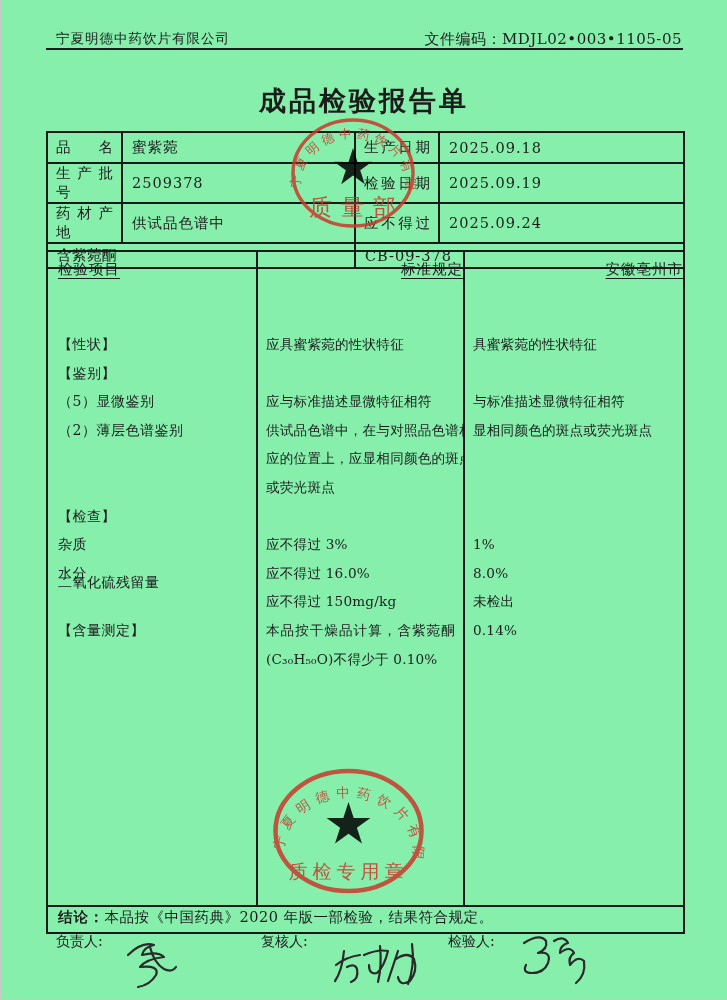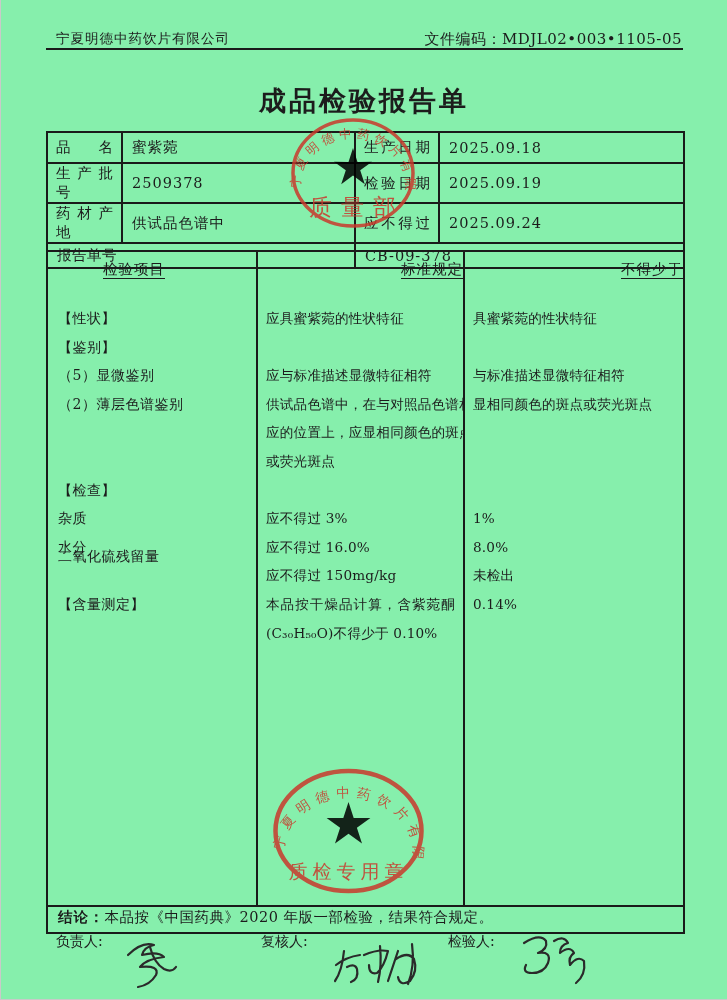--- a/index.html
+++ b/index.html
@@ -16,22 +16,22 @@
   table{border-collapse:collapse;table-layout:fixed;position:absolute;left:45px;}
   td{border:2px solid #1a1a1a;font-size:14.5px;vertical-align:middle;overflow:hidden;}
   .t-info{top:131px;width:637px;}
   .t-info td{padding:0;}
   .lbl{text-align:justify;text-align-last:justify;padding:0 8px !important;}
   .val{padding-left:9px !important;letter-spacing:1px;}
   .t-main{top:250px;width:637px;}
   .t-main td{vertical-align:top;position:relative;}
   .colhead{position:absolute;top:8px;left:0;width:100%;text-align:right;
     text-decoration:underline;text-underline-offset:4px;font-size:14.5px;letter-spacing:1px;}
-  .colhead.left{width:auto;left:10px;text-align:left;margin-left:45px;}
-  .line{position:absolute;left:10px;font-size:14px;letter-spacing:.5px;white-space:nowrap;line-height:20px;}
+  .colhead.left{width:auto;left:10px;text-align:left;}
+  .line{position:absolute;left:10px;font-size:14px;letter-spacing:.5px;white-space:nowrap;line-height:20px;margin-top:26px;}
   .c2 .line,.c3 .line{left:8px;font-size:13.6px;letter-spacing:.2px;}
   .jst{right:8px;white-space:normal;text-align:justify;text-align-last:justify;}
   .concl{height:23px;padding-left:10px;font-size:14.5px;letter-spacing:.5px;white-space:nowrap;}
   .concl b{letter-spacing:1px;text-align:right;}
   .sigrow{position:absolute;top:933px;left:0;width:100%;font-size:14px;}
   .siglbl{position:absolute;white-space:nowrap;}
   .stamp{position:absolute;color:#c9392c;opacity:.85;}
   .stamp text{fill:#c9392c;font-family:"DejaVu Serif","Liberation Serif",serif;}
   .sig-svg{position:absolute;left:45px;top:925px;}
   .sig-svg path{stroke:#2a2a2a;stroke-width:2.2;fill:none;stroke-linecap:round;stroke-linejoin:round;}
@@ -66,21 +66,21 @@
       <td class="lbl">检验日期</td>
       <td class="val">2025.09.19</td>
     </tr>
     <tr style="height:32px">
       <td class="lbl">药材产地</td>
       <td class="val">供试品色谱中</td>
       <td class="lbl">应不得过</td>
       <td class="val">2025.09.24</td>
     </tr>
     <tr style="height:25px">
-      <td colspan="2" class="val" style="letter-spacing:.5px">报告单号</td>
+      <td colspan="2" class="val" style="letter-spacing:.5px">含紫菀酮</td>
       <td colspan="2" class="val">CB-09-378</td>
     </tr>
   </tbody>
     </table>
 
   <table class="t-main">
     <colgroup>
         <col style="width:210px">
         <col style="width:207px">
         <col style="width:220px">
@@ -106,21 +106,21 @@
         <div class="line" style="top:142px">供试品色谱中，在与对照品色谱相</div>
         <div class="line" style="top:170px">应的位置上，应显相同颜色的斑点</div>
         <div class="line" style="top:199px">或荧光斑点</div>
         <div class="line" style="top:256px">应不得过 3%</div>
         <div class="line" style="top:285px">应不得过 16.0%</div>
         <div class="line" style="top:313px">应不得过 150mg/kg</div>
         <div class="line jst" style="top:342px">本品按干燥品计算，含紫菀酮</div>
         <div class="line" style="top:371px">(C₃₀H₅₀O)不得少于 0.10%</div>
       </td>
       <td class="c3">
-        <div class="colhead">不得少于</div>
+        <div class="colhead">安徽亳州市</div>
         <div class="line" style="top:56px">具蜜紫菀的性状特征</div>
         <div class="line" style="top:113px">与标准描述显微特征相符</div>
         <div class="line" style="top:142px">显相同颜色的斑点或荧光斑点</div>
         <div class="line" style="top:256px">1%</div>
         <div class="line" style="top:285px">8.0%</div>
         <div class="line" style="top:313px">未检出</div>
         <div class="line" style="top:342px">0.14%</div>
       </td>
     </tr>
     <tr>

